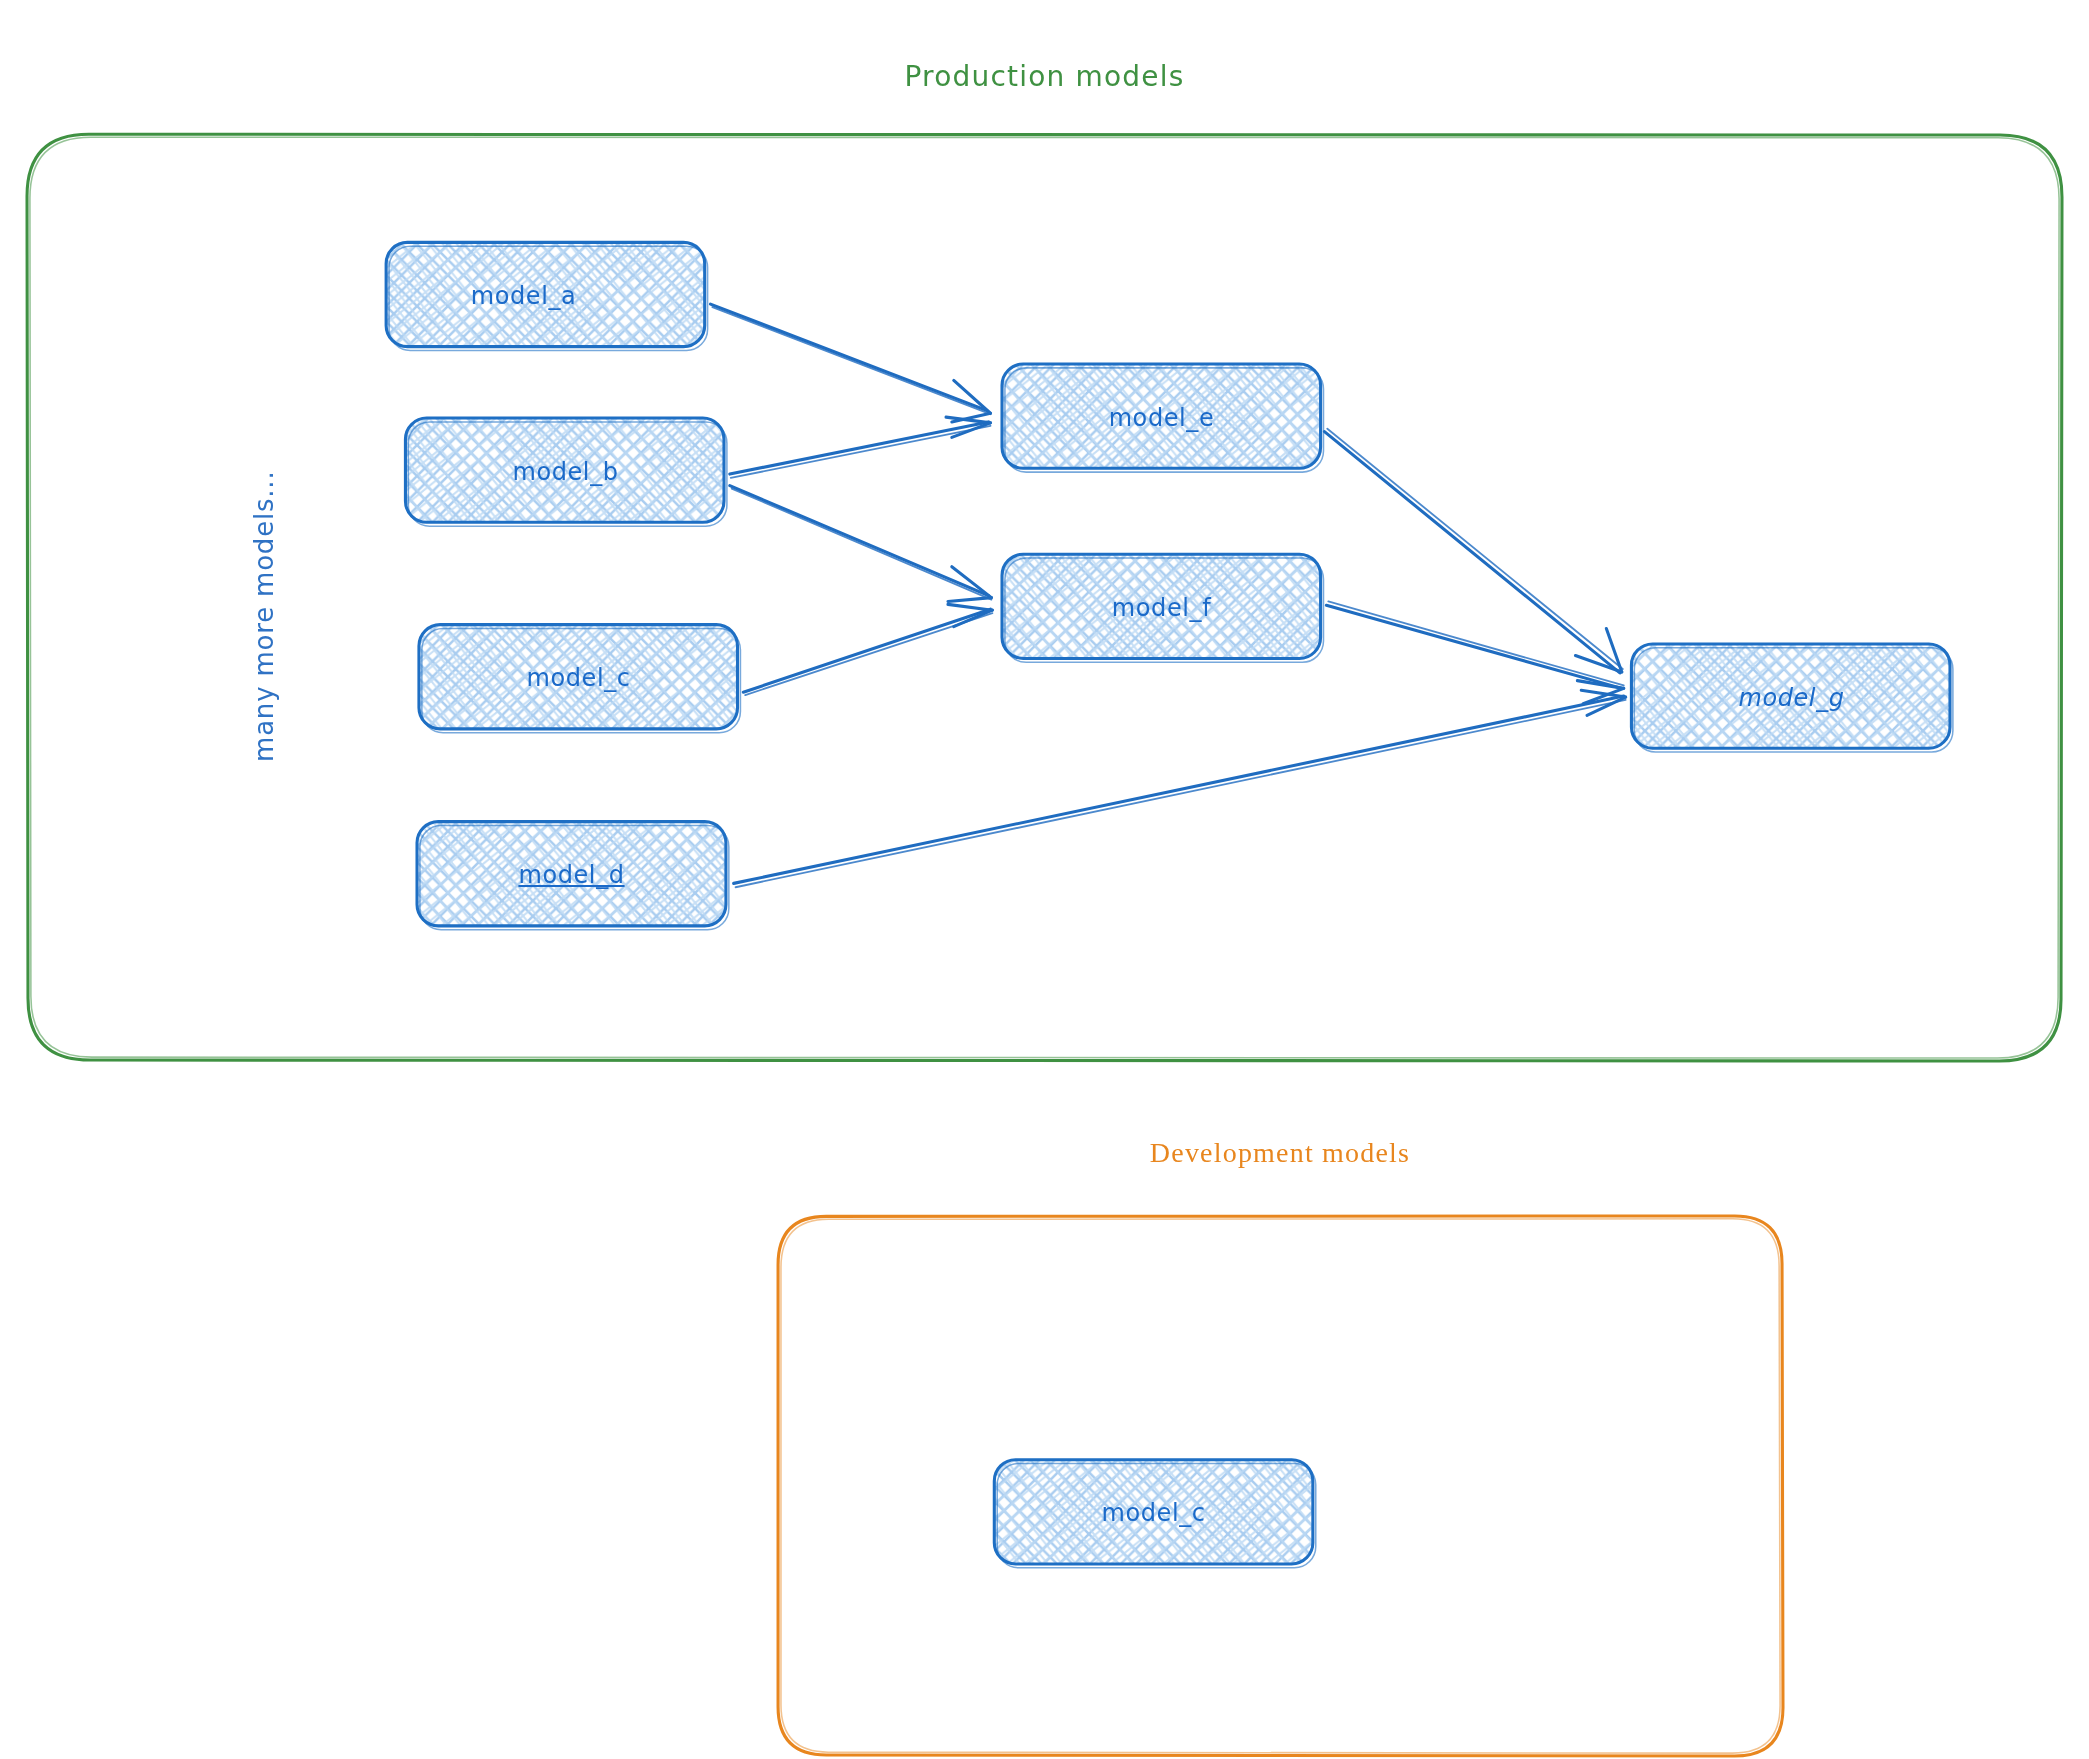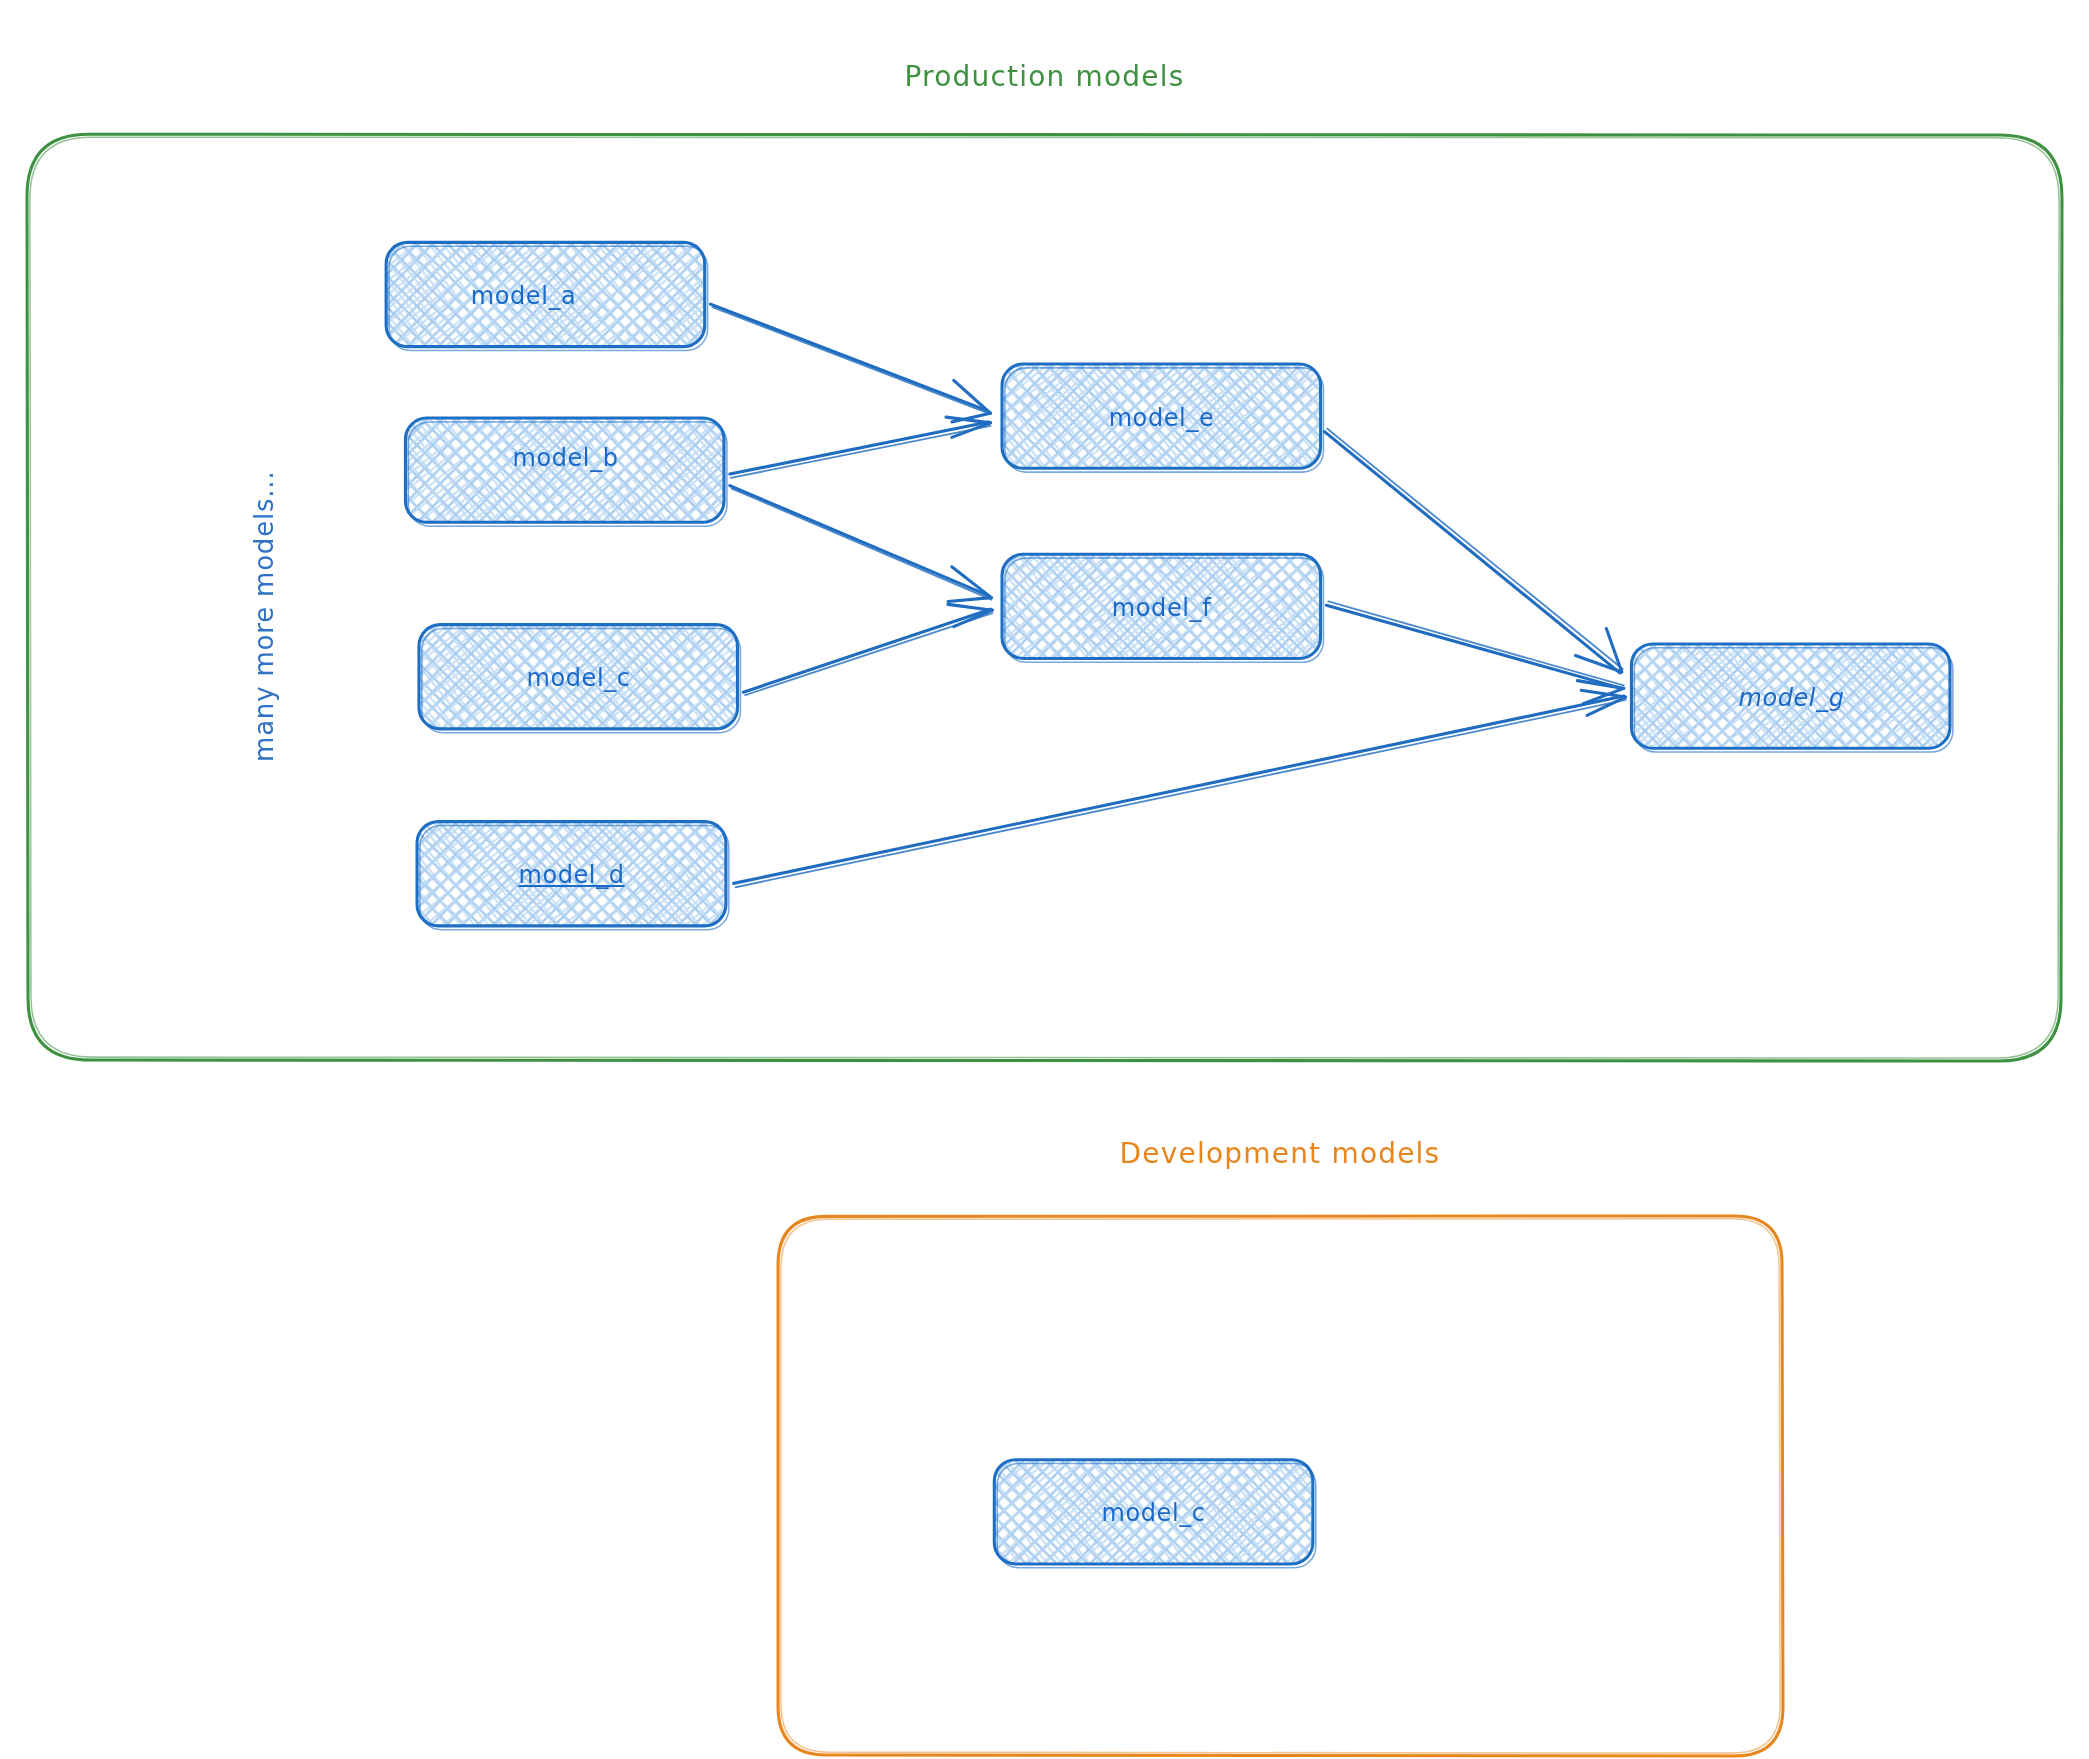--- a/index.html
+++ b/index.html
@@ -224,27 +224,27 @@
         <rect x="1030" y="1483" width="330" height="108" rx="22" ry="22" fill="url(#xhatch)" stroke="none"></rect>
         <rect x="1030" y="1483" width="330" height="108" rx="22" ry="22" fill="url(#xhatch2)" stroke="none" opacity="0.85"></rect>
         <rect x="1030" y="1483" width="330" height="108" rx="22" ry="22" fill="none" stroke="#1e6fc4" stroke-width="3.2"></rect>
         <rect x="1033" y="1487" width="330" height="108" rx="22" ry="22" fill="none" stroke="#1e6fc4" stroke-width="1.6" opacity="0.6"></rect>
       </g>
     </g>
   </svg>
 
   <div class="grp-title" style="left:0; top:32px; width:2089px; color:#3f9142;">Production models</div>
 
-  <div class="grp-title" style="left:778px; top:1109px; width:1004px; color:#e8861e;">Development models</div>
+  <div class="grp-title" style="left:778px; top:1109px; width:1004px; color:#e8861e;font-family:Liberation Serif, serif;">Development models</div>
 
   <div class="side-label" style="left:249px; top:734px;">many more models...</div>
 
   <div class="node-label" style="left:364px; top:254px; width:319px;">model_a</div>
 
-  <div class="node-label" style="left:406px; top:416px; width:319px;">model_b</div>
+  <div class="node-label" style="left:406px; top:430px; width:319px;">model_b</div>
 
   <div class="node-label" style="left:419px; top:636px; width:319px;">model_c</div>
 
   <div class="node-label" style="left:417px; top:833px; width:309px;text-decoration:underline;">model_d</div>
 
   <div class="node-label" style="left:1002px; top:376px; width:319px;">model_e</div>
 
   <div class="node-label" style="left:1002px; top:566px; width:319px;">model_f</div>
 
   <div class="node-label" style="left:1632px; top:656px; width:319px;font-style:italic;">model_g</div>

